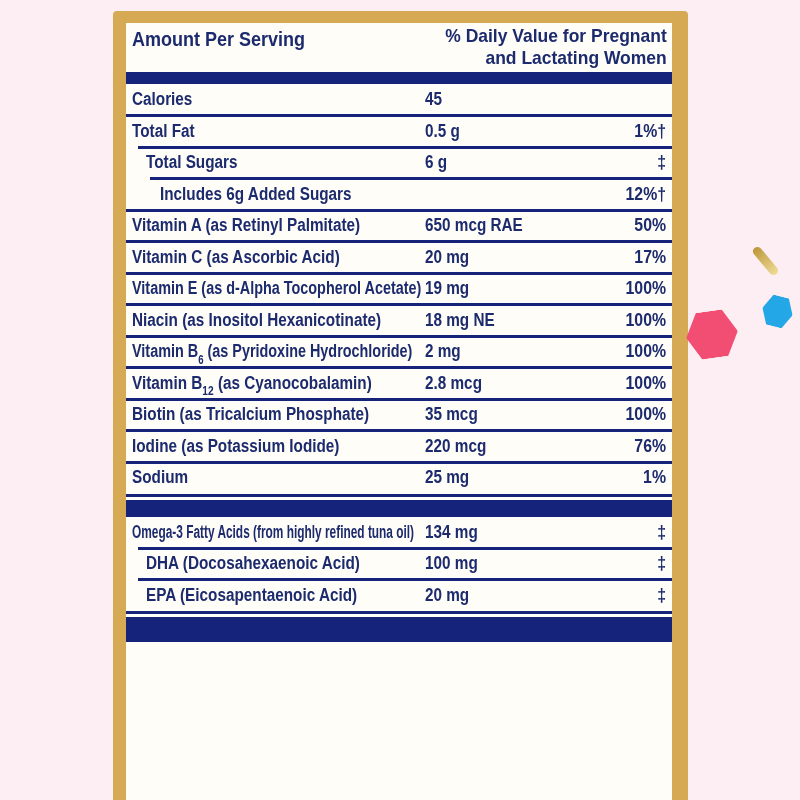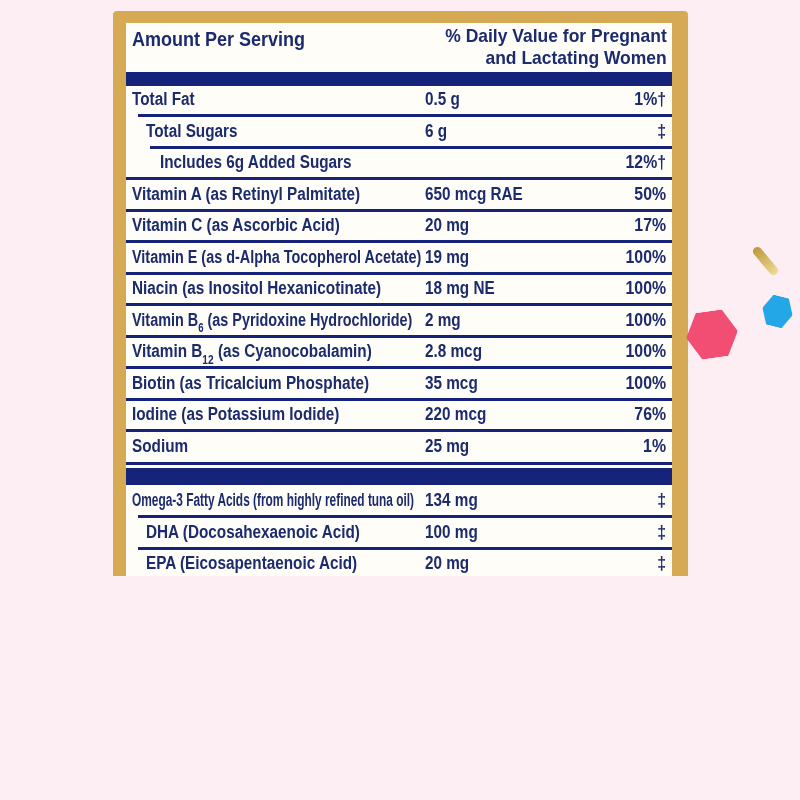--- a/index.html
+++ b/index.html
@@ -7,21 +7,21 @@
   }
   *{box-sizing:border-box;}
   html,body{margin:0;padding:0;}
   body{
     width:800px;height:800px;overflow:hidden;position:relative;
     background:var(--bg);
     font-family:"Liberation Sans", sans-serif;
     color:var(--ink);
   }
   .label{
-    position:absolute;left:113px;top:11px;width:575px;height:565px;
+    position:absolute;left:113px;top:11px;width:575px;height:789px;
     background:var(--gold);border-radius:4px 4px 0 0;
   }
   .label-inner{
     position:absolute;left:13px;top:12px;right:16px;bottom:0;
     background:var(--paper);overflow:hidden;
   }
   .lbl-header{position:relative;height:49px;}
   .hdr-left{
     position:absolute;left:6px;top:5px;font-size:20px;font-weight:bold;
     white-space:nowrap;display:inline-block;transform:scaleX(0.9);transform-origin:left top;
@@ -71,20 +71,21 @@
   <div class="label-inner">
     <div class="lbl-header">
       <span class="hdr-left">Amount Per Serving</span>
       <span class="hdr-right">
         <div>% Daily Value for Pregnant</div>
         <div>and Lactating Women</div>
       </span>
     </div>
     <div class="bar hdr-bar"></div>
     <div class="rows" id="rows-main">
+        <div class="row ind-0"><span class="nm"><span>Calories</span></span><span class="amt">45</span></div>
         <div class="row ind-0"><div class="rule"></div><span class="nm"><span>Total Fat</span></span><span class="amt">0.5 g</span><span class="dv">1%†</span></div>
         <div class="row ind-1"><div class="rule r1"></div><span class="nm"><span>Total Sugars</span></span><span class="amt">6 g</span><span class="dv">‡</span></div>
         <div class="row ind-2"><div class="rule r2"></div><span class="nm"><span>Includes 6g Added Sugars</span></span><span class="dv">12%†</span></div>
         <div class="row ind-0"><div class="rule"></div><span class="nm"><span>Vitamin A (as Retinyl Palmitate)</span></span><span class="amt">650 mcg RAE</span><span class="dv">50%</span></div>
         <div class="row ind-0"><div class="rule"></div><span class="nm"><span>Vitamin C (as Ascorbic Acid)</span></span><span class="amt">20 mg</span><span class="dv">17%</span></div>
         <div class="row ind-0"><div class="rule"></div><span class="nm" style="transform: scaleX(0.8);"><span>Vitamin E (as d-Alpha Tocopherol Acetate)</span></span><span class="amt">19 mg</span><span class="dv">100%</span></div>
         <div class="row ind-0"><div class="rule"></div><span class="nm"><span>Niacin (as Inositol Hexanicotinate)</span></span><span class="amt">18 mg NE</span><span class="dv">100%</span></div>
         <div class="row ind-0"><div class="rule"></div><span class="nm" style="transform: scaleX(0.8);"><span>Vitamin B</span><sub>6</sub><span> (as Pyridoxine Hydrochloride)</span></span><span class="amt">2 mg</span><span class="dv">100%</span></div>
         <div class="row ind-0"><div class="rule"></div><span class="nm"><span>Vitamin B</span><sub>12</sub><span> (as Cyanocobalamin)</span></span><span class="amt">2.8 mcg</span><span class="dv">100%</span></div>
         <div class="row ind-0"><div class="rule"></div><span class="nm"><span>Biotin (as Tricalcium Phosphate)</span></span><span class="amt">35 mcg</span><span class="dv">100%</span></div>

